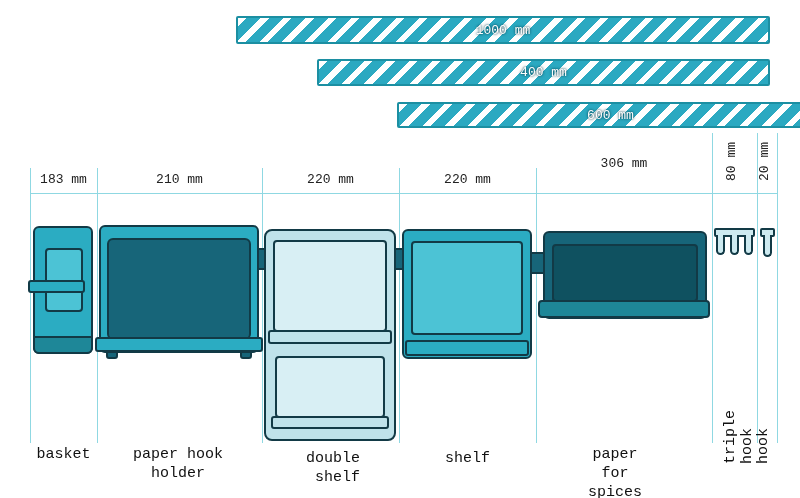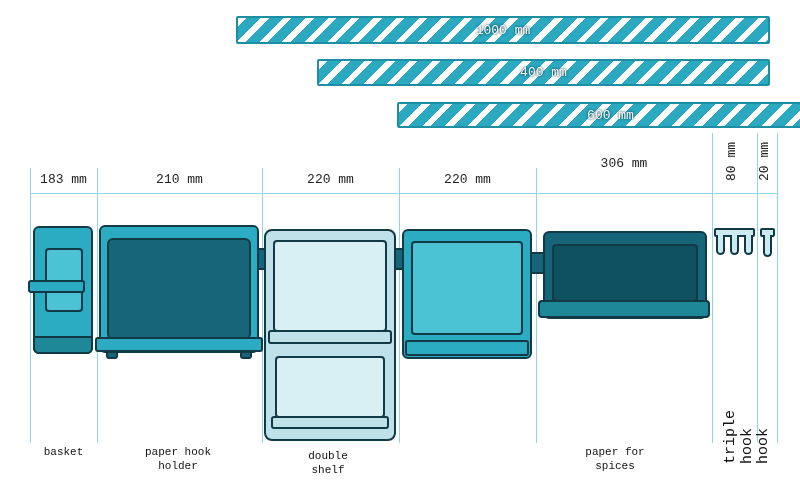--- a/index.html
+++ b/index.html
@@ -28,26 +28,26 @@
   .fill-med    { background:var(--teal-medium,#2BACC2); }
   .fill-med2   { background:#4CC3D5; }
   .fill-dark   { background:var(--teal-dark,#176579); }
   .fill-darker { background:#0F5160; }
   .fill-light  { background:var(--teal-light,#BFE2EA); }
   .fill-lighter{ background:#D8EFF4; }
   .fill-midmix { background:#1E8798; }
   .clip { position:absolute; box-sizing:border-box; border:2px solid #123A46; background:var(--teal-dark,#176579); border-radius:3px; z-index:1; }
   .prong { position:absolute; box-sizing:border-box; border:2px solid #123A46; border-top:none; border-radius:0 0 8px 8px; background:#CDEAF0; }
   
-  .item-label { position:absolute; font-size:11px; color:#111; text-align:center; line-height:1.25; z-index:4; }
+  .item-label { position:absolute; font-size:15px; color:#111; text-align:center; line-height:1.25; z-index:4; }
   .item-label-v {
     position:absolute; font-size:15px; color:#111; z-index:4;
     writing-mode:vertical-rl; transform:rotate(180deg);
   }
-  .align-left { text-align:center; }
+  .align-left { text-align:right; }
 </style>
 </head>
 <body>
 
 <div class="canvas">
 
   <div class="rail" style="left:236px;top:16px;width:534px;height:28px">
     <span class="rail-label">1000 mm</span>
   </div>
   <div class="rail" style="left:317px;top:59px;width:453px;height:27px">
@@ -122,17 +122,18 @@
   </div>
 
   <div>
     <div class="s" style="left:760px;top:228px;width:15px;height:9px;background:#CDEAF0;border-radius:2px"></div>
     <div class="prong" style="left:763px;top:235px;width:9px;height:22px;z-index:2"></div>
   </div>
 
   <div class="item-label" style="left:30px;top:446px;width:67px">basket</div>
   <div class="item-label" style="left:128px;top:446px;width:100px">paper hook holder</div>
   <div class="item-label align-left" style="left:296px;top:450px;width:64px">double shelf</div>
+  <div class="item-label" style="left:399px;top:450px;width:137px">shelf</div>
   <div class="item-label" style="left:575px;top:446px;width:80px">paper for spices</div>
   <div class="item-label-v" style="left:722px;top:372px;height:92px">triple hook</div>
   <div class="item-label-v" style="left:755px;top:408px;height:56px">hook</div>
 
 </div>
 
 </body></html>

